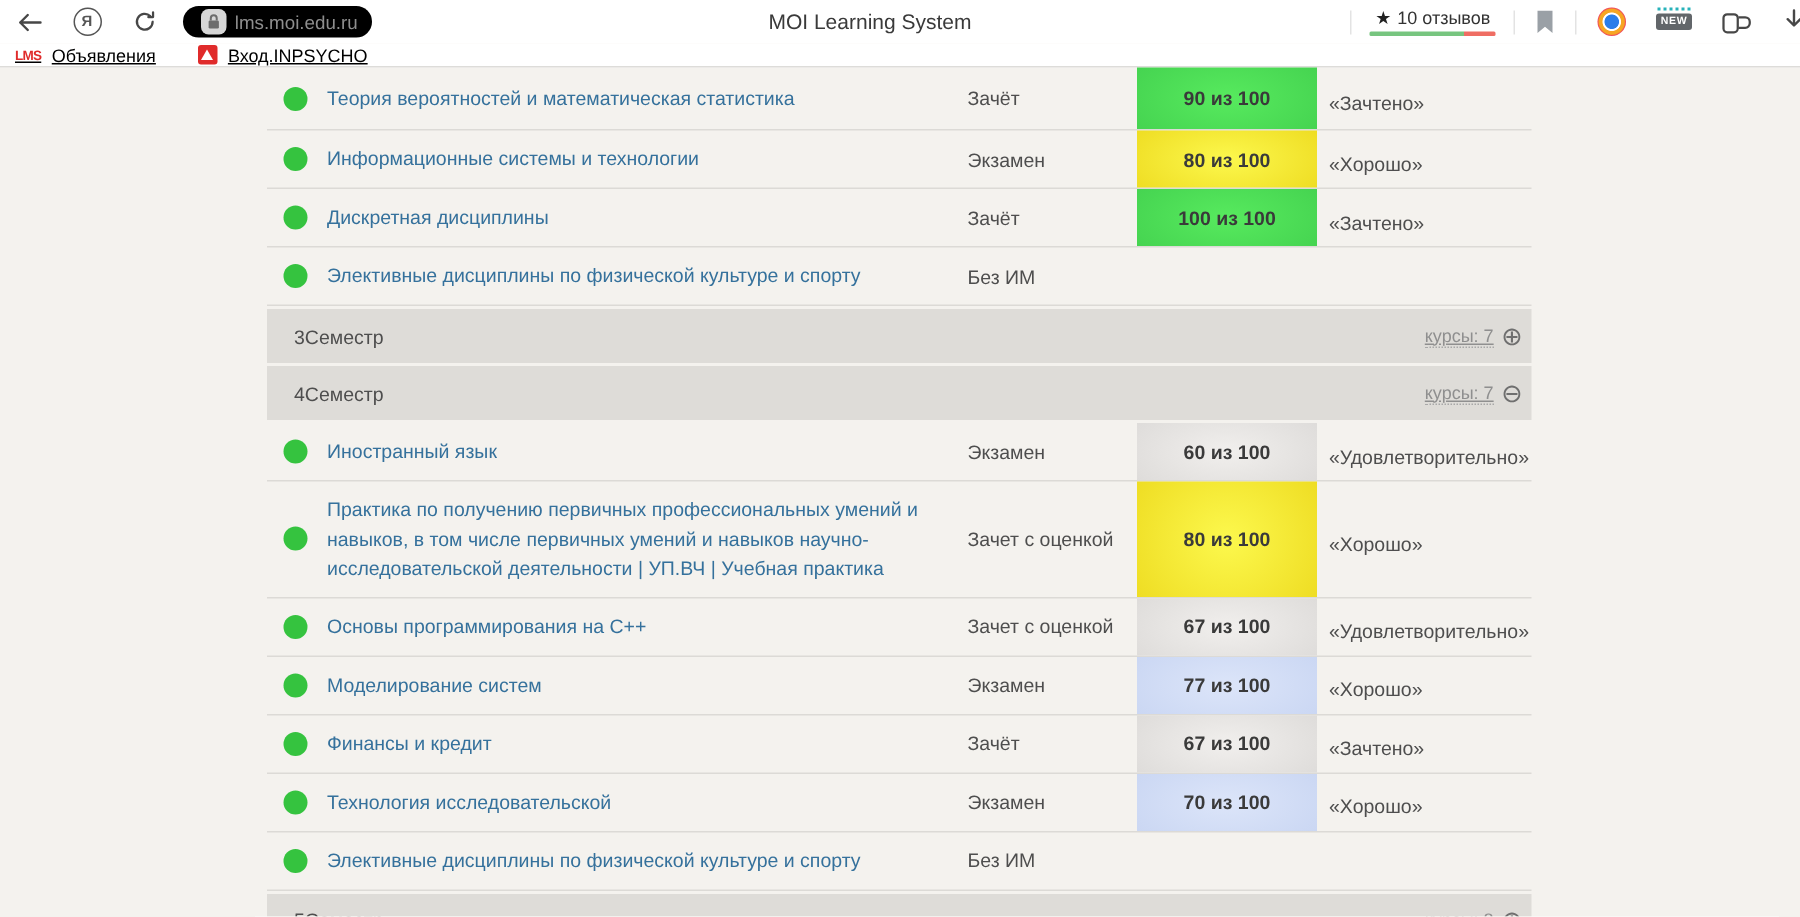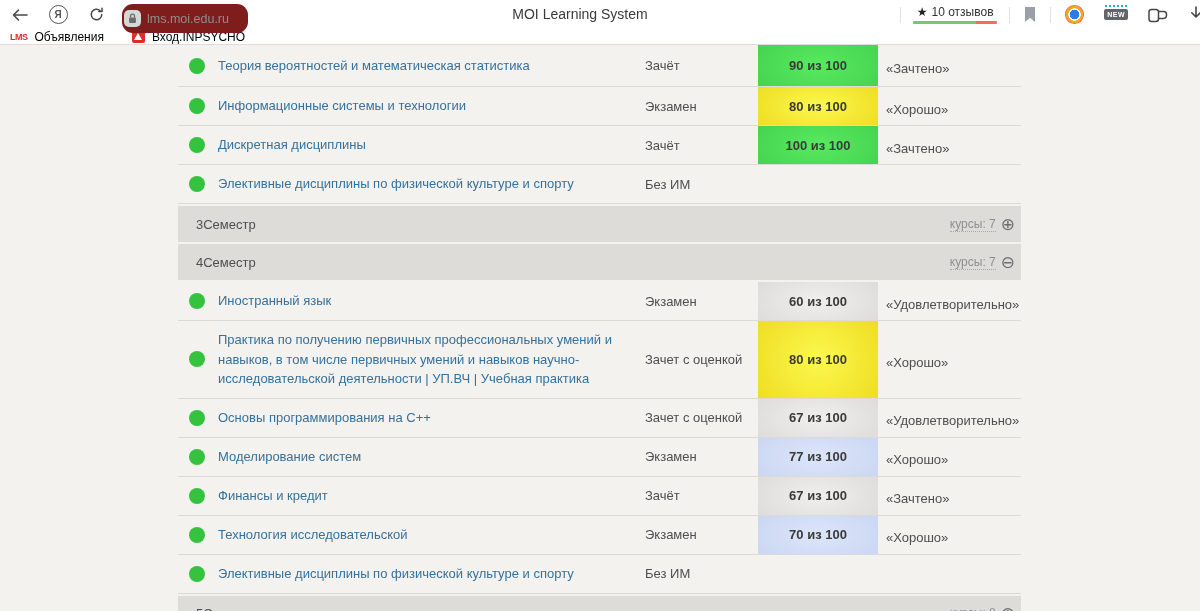--- a/index.html
+++ b/index.html
@@ -8,22 +8,22 @@
 
   
   .toolbar{position:relative;height:29px;background:#fff;}
   .tb-btn{position:absolute;top:0;height:29px;display:flex;align-items:center;justify-content:center;
     color:#474747;cursor:pointer;}
   .back-btn{left:8px;width:24px;}
   .ya-btn{left:46px;width:24px;}
   .ya-circle{width:17px;height:17px;border:1.4px solid #555;border-radius:50%;display:flex;
     align-items:center;justify-content:center;font-size:10px;font-weight:bold;color:#555;}
   .refresh-btn{left:84px;width:24px;}
-  .url-pill{position:absolute;left:122px;top:4px;width:126px;height:29px;background:#7f1d1d;
-    border-radius:11px;display:flex;align-items:center;}
+  .url-pill{position:absolute;left:122px;top:4px;width:126px;height:21px;background:#000000;
+    border-radius:11px;display:flex;align-items:center;justify-content:center;}
   .lock-badge{width:17px;height:17px;margin-left:2px;border-radius:5px;background:#d7d7d7;
     display:flex;align-items:center;justify-content:center;}
   .url-text{margin-left:6px;font-size:12.5px;color:#8e8e8e;white-space:nowrap;}
   .page-title{position:absolute;left:0;right:0;top:0;height:29px;line-height:29px;text-align:center;
     padding-right:40px;font-size:14px;color:#3a3a3a;pointer-events:none;}
   .tb-right{position:absolute;right:-10px;top:0;height:29px;display:flex;align-items:center;}
   .tb-sep{width:1px;height:16px;background:#e3e3e3;}
   .reviews{display:flex;flex-direction:column;align-items:center;margin:0 12px;cursor:pointer;}
   .reviews-line{display:flex;align-items:center;font-size:12px;color:#333;white-space:nowrap;}
   .reviews-line .star{font-size:12px;margin-right:4px;color:#222;}
@@ -33,21 +33,21 @@
   .circle-icon{width:19px;height:19px;border-radius:50%;margin:0 10px 0 14px;
     background:radial-gradient(circle,#2b7de9 0 34%,#ffffff 38% 44%,#f6a623 48% 62%,#ee3d5e 70% 100%);}
   .new-badge{position:relative;margin:0 10px;background:#62666a;color:#fff;font-size:7px;
     font-weight:bold;padding:2px 3px;border-radius:2px;letter-spacing:.5px;}
   .new-badge::before{content:"";position:absolute;top:-4px;left:1px;right:1px;
     border-top:2px dotted #27b2ba;}
   .col-icon{margin:0 10px;display:flex;}
   .dl-icon{position:relative;margin-left:8px;width:24px;display:flex;}
 
   .bookmarks{height:15px;background:#fff;border-bottom:1px solid #dddcd9;display:flex;
-    align-items:center;padding-left:10px;}
+    align-items:center;padding-left:10px;text-decoration:underline;}
   .bm-item{display:flex;align-items:center;margin-right:28px;cursor:pointer;}
   .bm-label{font-size:12px;color:#000000;margin-left:7px;white-space:nowrap;}
   .lms-fav{font-size:9px;font-weight:bold;color:var(--favicon-red);letter-spacing:-.5px;}
   .psy-fav{width:13px;height:13px;background:var(--favicon-red);border-radius:2px;
     display:flex;align-items:center;justify-content:center;}
   .psy-tri{width:0;height:0;border-left:4px solid transparent;border-right:4px solid transparent;
     border-bottom:7px solid #fff;}
 
   
   .course-table{position:absolute;left:178px;top:45px;width:843px;}
@@ -65,21 +65,21 @@
   .score-gray{background:radial-gradient(ellipse 90% 130% at center,var(--score-gray-center) 0%,var(--score-gray-edge) 100%);}
   .score-blue{background:radial-gradient(ellipse 90% 130% at center,var(--score-blue-center) 0%,var(--score-blue-edge) 100%);}
   .score-none{background:transparent;}
   .grade-col{flex:1;padding-left:8px;font-size:13px;color:#4e4e4e;white-space:nowrap;margin-top:6px;}
 
   .row-semester{height:36px;margin:2px 0;background:#dedcd8;display:flex;align-items:center;
     padding:0 6px 0 18px;box-sizing:border-box;}
   .sem-num{font-size:13px;color:#4e4e4e;}
   .sem-label{font-size:13px;color:#4e4e4e;}
   .sem-right{margin-left:auto;display:flex;align-items:center;}
-  .courses-link{font-size:12px;color:#8f8f8f;border-bottom:1px dotted #a8a8a8;cursor:pointer;}
+  .courses-link{font-size:12px;color:#8f8f8f;border-bottom:1px dotted #a8a8a8;cursor:pointer;text-decoration:underline;}
   .toggle-icon{font-size:17px;color:#6f6f6f;margin-left:5px;line-height:1;cursor:pointer;}
   svg{display:block;}
 </style>
 </head>
 <body>
 
 <div class="screen">
 
   <div class="toolbar">
     <div class="tb-btn back-btn">

